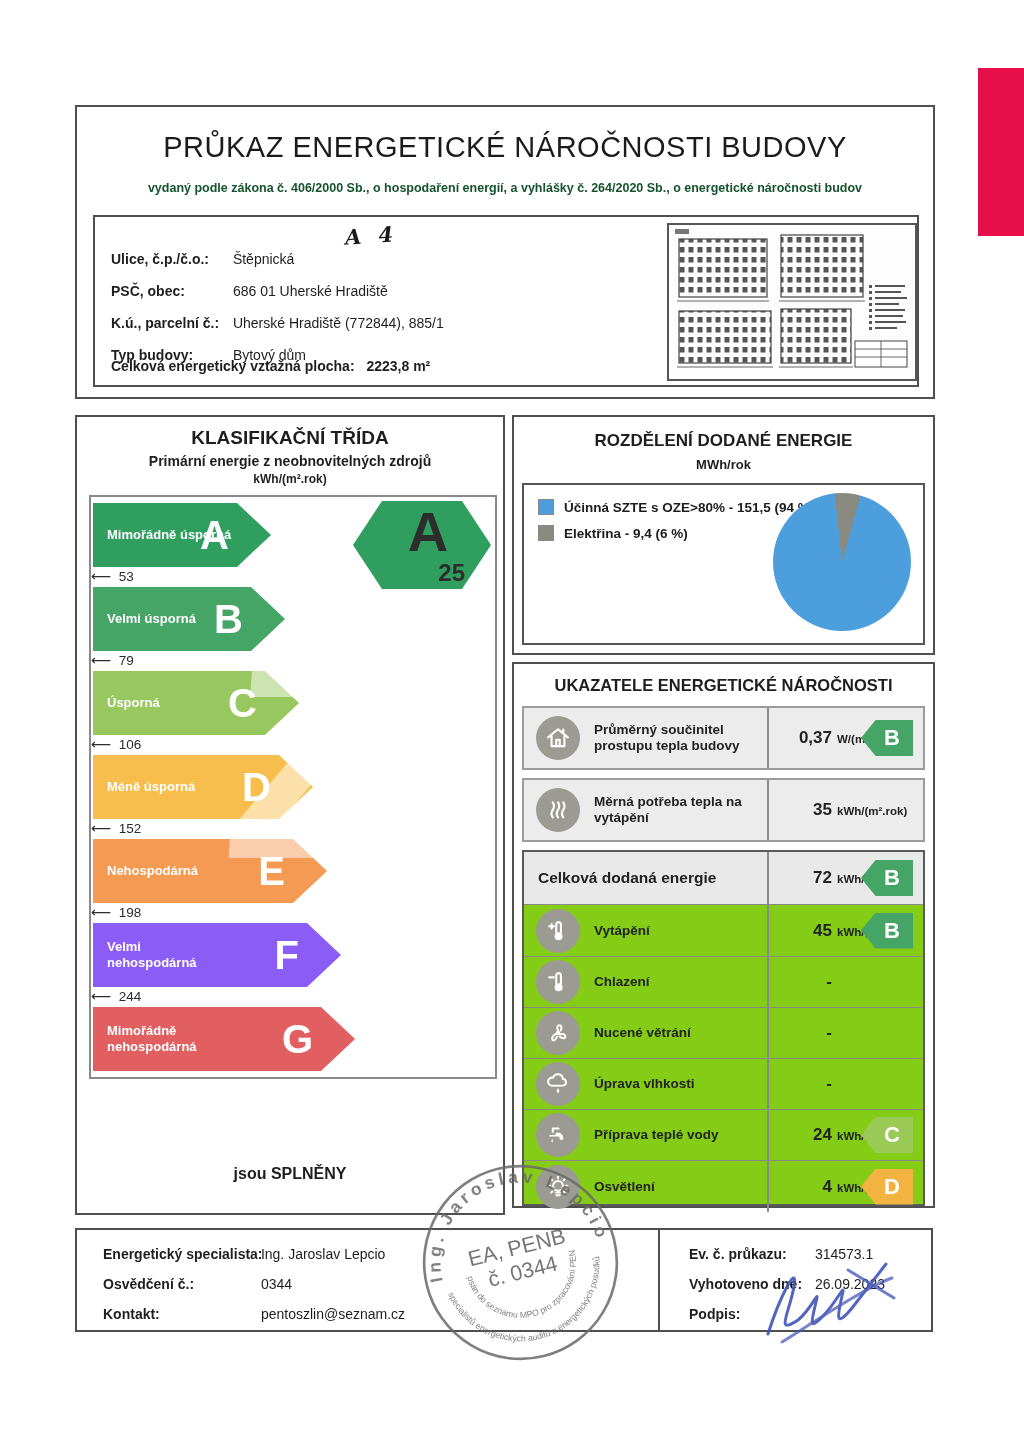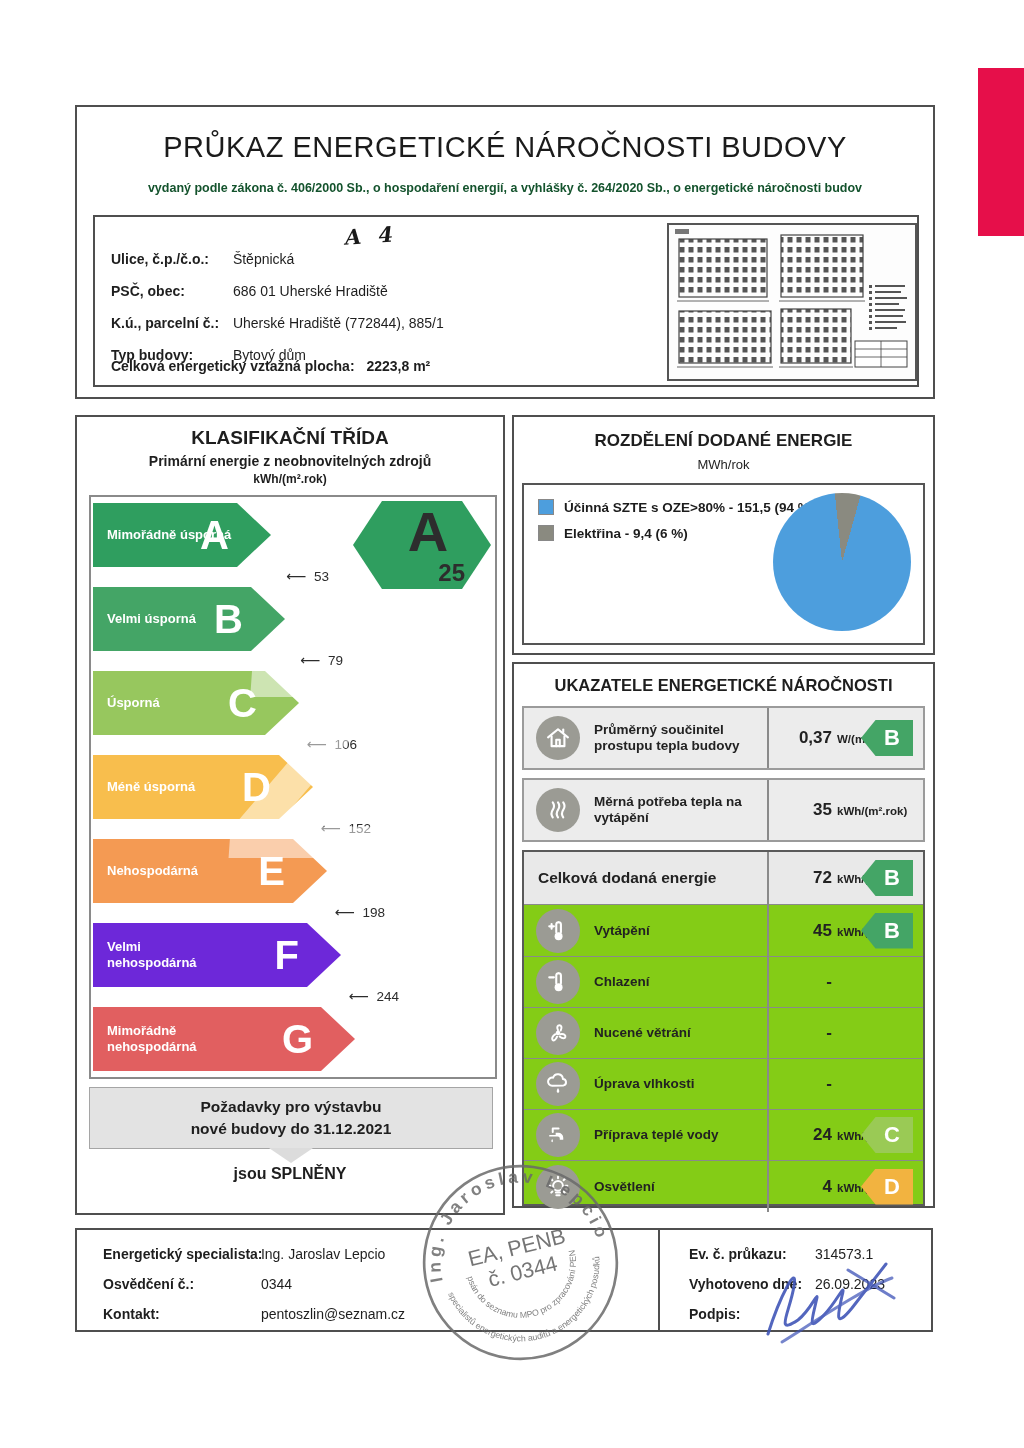--- a/index.html
+++ b/index.html
@@ -28,41 +28,41 @@
   .cls-title{position:absolute;left:0;right:0;top:10px;font-size:19px;font-weight:800;}
   .cls-sub{position:absolute;left:0;right:0;top:36px;font-size:14px;font-weight:700;}
   .cls-unit{position:absolute;left:0;right:0;top:55px;font-size:12px;font-weight:700;}
   .chart-box{position:absolute;left:12px;top:78px;width:408px;height:584px;border:2px solid #8a8a8a;box-sizing:border-box;padding-top:6px;}
   .sarrow{position:relative;height:64px;margin-left:2px;color:#fff;
           clip-path:polygon(0 0, calc(100% - 34px) 0, 100% 50%, calc(100% - 34px) 100%, 0 100%);}
   .sarrow .slabel{position:absolute;left:14px;top:50%;transform:translateY(-50%);
                   font-size:13px;font-weight:700;line-height:1.2;max-width:125px;}
   .sarrow .sletter{position:absolute;right:42px;top:50%;transform:translateY(-50%);
                    font-size:40px;font-weight:800;}
-  .sthr{height:20px;line-height:18px;text-align:right;font-size:13.5px;color:#2c2c2c;}
+  .sthr{height:20px;line-height:18px;font-size:13.5px;color:#2c2c2c;}
   .sthr .arr{letter-spacing:-2px;font-size:14px;}
   .sthr .num{font-weight:400;margin-left:6px;}
   .c-A{background:#2f9e5f;} .c-B{background:#44a566;} .c-C{background:#97c75e;}
-  .c-D{background:#f8be4d;} .c-E{background:#f49a53;} .c-F{background:#6d28d9;} .c-G{background:#e15f60;}
+  .c-D{background:#f8be4d;} .c-E{background:#f49a53;} .c-F{background:#8b5cf6;} .c-G{background:#e15f60;}
   .marker{position:absolute;left:276px;top:84px;width:138px;height:88px;background:#2f9e5f;
           clip-path:polygon(0 50%, 21% 0, 79% 0, 100% 50%, 79% 100%, 21% 100%);}
   .mk-letter{position:absolute;left:12px;right:0;top:-2px;text-align:center;font-size:56px;font-weight:800;color:#2d2d2d;}
   .mk-value{position:absolute;right:26px;bottom:2px;font-size:24px;font-weight:800;color:#2d2d2d;}
   .watermark{position:absolute;left:150px;top:225px;font-size:280px;line-height:.85;font-weight:800;
              color:rgba(255,255,255,0.52);z-index:5;pointer-events:none;transform:skewX(-4deg);}
   .req-box{position:absolute;left:12px;top:670px;width:404px;height:62px;background:#e3e3e3;
            border:1px solid #a5a5a5;box-sizing:border-box;padding-top:8px;font-size:15.5px;font-weight:800;line-height:1.4;}
   .req-notch{position:absolute;left:50%;top:100%;transform:translateX(-50%);width:0;height:0;
              border-left:22px solid transparent;border-right:22px solid transparent;border-top:15px solid #dcdcdc;}
   .req-result{position:absolute;left:0;right:0;top:748px;font-size:16px;font-weight:800;}
 
   
   .pie-box{left:512px;top:415px;width:423px;height:240px;}
   .pie-title{position:absolute;left:0;right:0;top:14px;font-size:17px;font-weight:800;}
-  .pie-unit{position:absolute;left:0;right:0;top:40px;font-size:13px;font-weight:400;}
+  .pie-unit{position:absolute;left:0;right:0;top:40px;font-size:13px;font-weight:700;}
   .legend-box{position:absolute;left:8px;top:66px;width:403px;height:162px;border:2px solid #555;box-sizing:border-box;}
   .leg-item{display:flex;align-items:center;margin:10px 0 0 14px;}
   .leg-item:first-child{margin-top:14px;}
   .swatch{width:16px;height:16px;margin-right:10px;flex:none;border:1px solid #888;box-sizing:border-box;}
   .leg-text{font-size:13.5px;font-weight:700;color:#1c1c1c;}
   .pie{position:absolute;right:12px;top:8px;width:138px;height:138px;border-radius:50%;}
 
   
   .ind-box{left:512px;top:662px;width:423px;height:546px;}
   .ind-title{position:absolute;left:0;right:0;top:12px;font-size:16.5px;font-weight:800;}
@@ -243,25 +243,20 @@
       </div>
     </div>
 
     <div class="marker">
       <div class="mk-letter">A</div>
       <div class="mk-value">25</div>
     </div>
 
     <div class="watermark">Z</div>
 
-    <div class="req-box center">
-      <div>Požadavky pro výstavbu</div>
-      <div>nové budovy do 31.12.2021</div>
-      <div class="req-notch"></div>
-    </div>
     <div class="req-result center">jsou SPLNĚNY</div>
   </div>
 
   <div class="box pie-box">
     <div class="pie-title center">ROZDĚLENÍ DODANÉ ENERGIE</div>
     <div class="pie-unit center">MWh/rok</div>
     <div class="legend-box">
       <div class="leg-item">
         <span class="swatch" style="background:#4d9edd"></span>
         <span class="leg-text">Účinná SZTE s OZE&gt;80% - 151,5 (94 %)</span>

